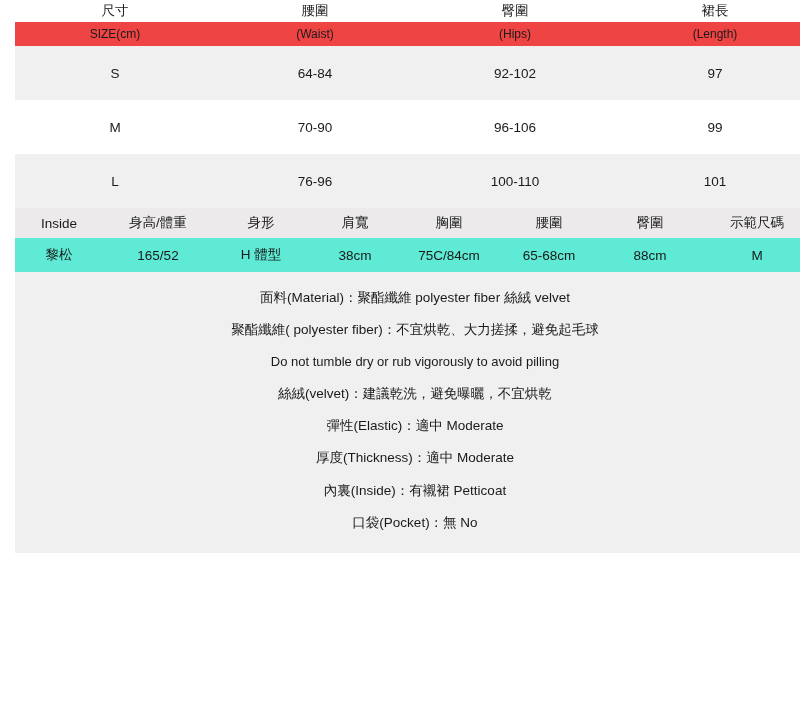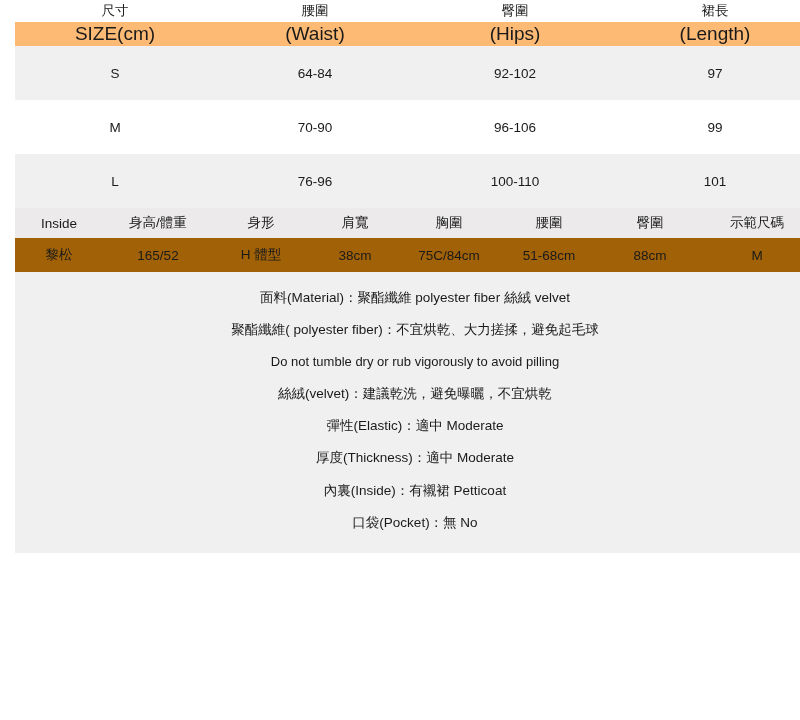--- a/index.html
+++ b/index.html
@@ -34,22 +34,22 @@
     vertical-align: middle;
     padding: 0;
   }
   .sz-head-row td {
     height: 22px;
     font-size: 13.5px;
     background: #ffffff;
   }
   .sz-head-row2 td {
     height: 24px;
-    font-size: 19px;
-    background: #fdba74;
+    font-size: 12px;
+    background: #ef4444;
   }
   .sz-body-row td {
     height: 54px;
     font-size: 13.5px;
   }
   .row-white { background: #ffffff; }
   .row-grey  { background: #f0f0f0; }
 
   
   table.model-table {
@@ -64,21 +64,21 @@
     font-size: 13.5px;
     padding: 0;
   }
   .model-head td {
     height: 30px;
     background: #eceaea;
     font-size: 13.5px;
   }
   .model-body td {
     height: 34px;
-    background: #a16207;
+    background: #5eead4;
   }
 
   
   .info-block {
     background: #f0f0f0;
     padding: 10px 0 14px 0;
     text-align: center;
   }
   .info-line {
     text-align: center;
@@ -153,21 +153,21 @@
         <td>腰圍</td>
         <td>臀圍</td>
         <td>示範尺碼</td>
       </tr>
       <tr class="model-body">
         <td>黎松</td>
         <td>165/52</td>
         <td>H 體型</td>
         <td>38cm</td>
         <td>75C/84cm</td>
-        <td>51-68cm</td>
+        <td>65-68cm</td>
         <td>88cm</td>
         <td>M</td>
       </tr>
     </tbody>
   </table>
 
   <div class="info-block">
     <div class="info-line">面料(Material)：聚酯纖維  polyester fiber  絲絨 velvet</div>
     <div class="info-line">聚酯纖維( polyester fiber)：不宜烘乾、大力搓揉，避免起毛球</div>
     <div class="info-line latin">Do not tumble dry or rub vigorously to avoid pilling</div>

